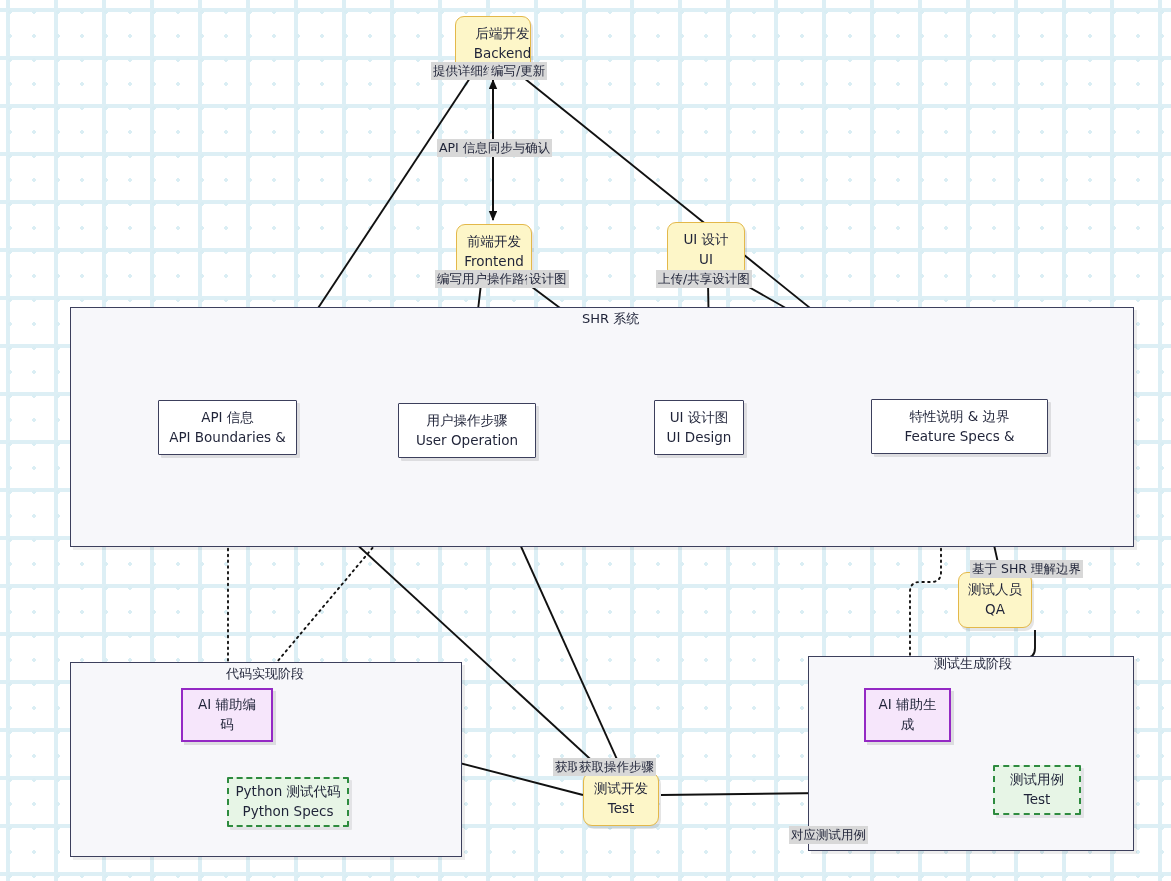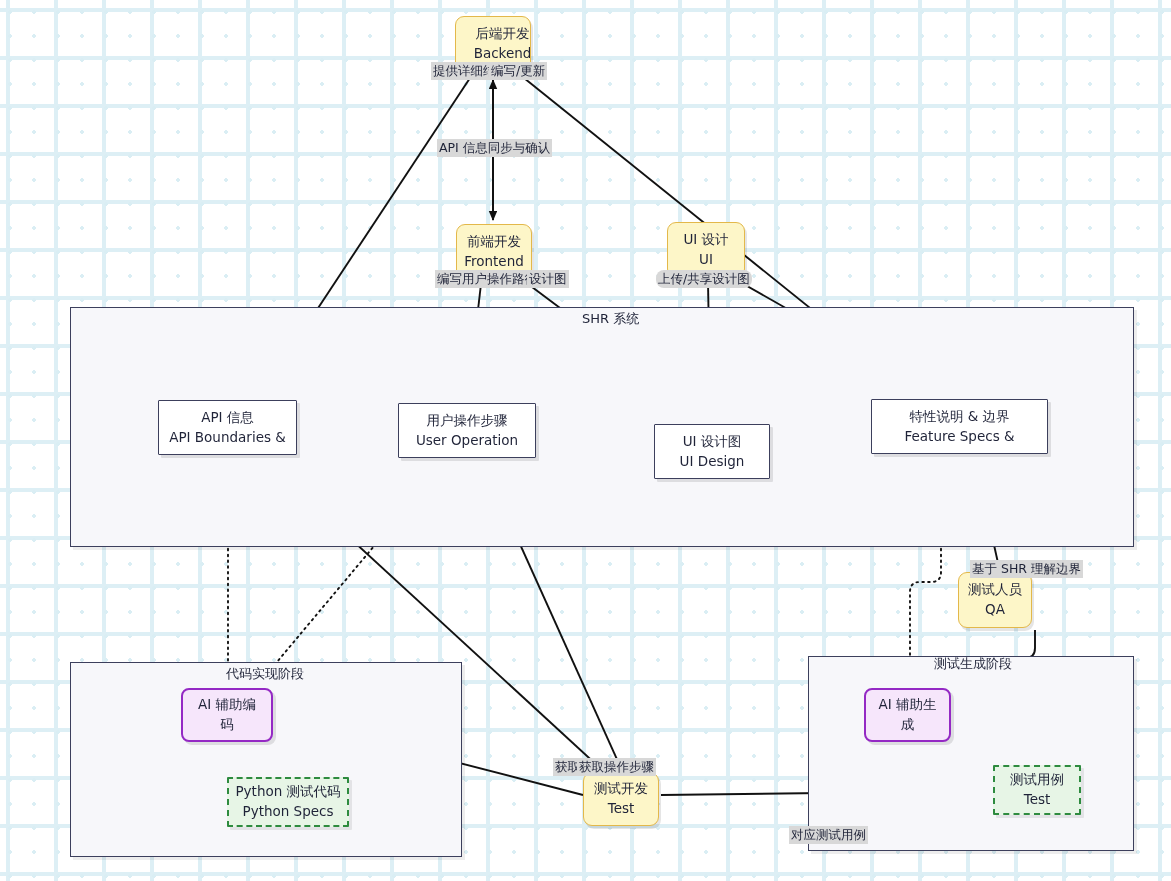--- a/index.html
+++ b/index.html
@@ -46,21 +46,21 @@
   .n-artifact {
     background: #ffffff;
     border: 1.9px solid #3c3f5c;
     border-radius: 1px;
     box-shadow: 3px 3px 0 rgba(0,0,0,0.10);
   }
   
   .n-ai {
     background: #f6e6fb;
     border: 2px solid #9429c4;
-    border-radius: 8px;
+    border-radius: 0;
     box-shadow: 3px 3px 0 rgba(0,0,0,0.10);
   }
   
   .n-output {
     background: #e7f5e6;
     border: 2.2px dashed #2e8b3f;
     border-radius: 1px;
     box-shadow: 3px 3px 0 rgba(0,0,0,0.08);
   }
 
@@ -176,21 +176,21 @@
   <div class="node n-artifact" style="left:158px; top:400px; width:139px; height:55px;">
     <span class="ln">API 信息</span>
     <span class="ln">API Boundaries &amp;</span>
   </div>
 
   <div class="node n-artifact" style="left:398px; top:403px; width:138px; height:55px;">
     <span class="ln">用户操作步骤</span>
     <span class="ln">User Operation</span>
   </div>
 
-  <div class="node n-artifact" style="left:654px; top:424px; width:116px; height:55px;">
+  <div class="node n-artifact" style="left:654px; top:400px; width:90px; height:55px;">
     <span class="ln">UI 设计图</span>
     <span class="ln">UI Design</span>
   </div>
 
   <div class="node n-artifact" style="left:871px; top:399px; width:177px; height:55px;">
     <span class="ln">特性说明 &amp; 边界</span>
     <span class="ln">Feature Specs &amp;</span>
   </div>
 
   <div class="node n-ai" style="left:181px; top:688px; width:92px; height:54px;">
@@ -216,19 +216,19 @@
   <div class="node n-output" style="left:993px; top:765px; width:88px; height:50px;">
     <span class="ln">测试用例</span>
     <span class="ln">Test</span>
   </div>
 
   <div class="edge-label" style="left:431px; top:62px;">提供详细结构</div>
   <div class="edge-label" style="left:489px; top:62px;">编写/更新</div>
   <div class="edge-label" style="left:437px; top:139px;">API 信息同步与确认</div>
   <div class="edge-label" style="left:435px; top:270px;">编写用户操作路径</div>
   <div class="edge-label" style="left:527px; top:270px;">设计图</div>
-  <div class="edge-label" style="left:656px; top:270px;border-radius:8px;">上传/共享设计图</div>
+  <div class="edge-label" style="left:656px; top:270px;">上传/共享设计图</div>
   <div class="edge-label" style="left:970px; top:560px;">基于 SHR 理解边界</div>
   <div class="edge-label" style="left:553px; top:758px;">获取</div>
   <div class="edge-label" style="left:577px; top:758px;">获取操作步骤</div>
   <div class="edge-label" style="left:789px; top:826px;">对应测试用例</div>
 
 </div>
 
 </body></html>

